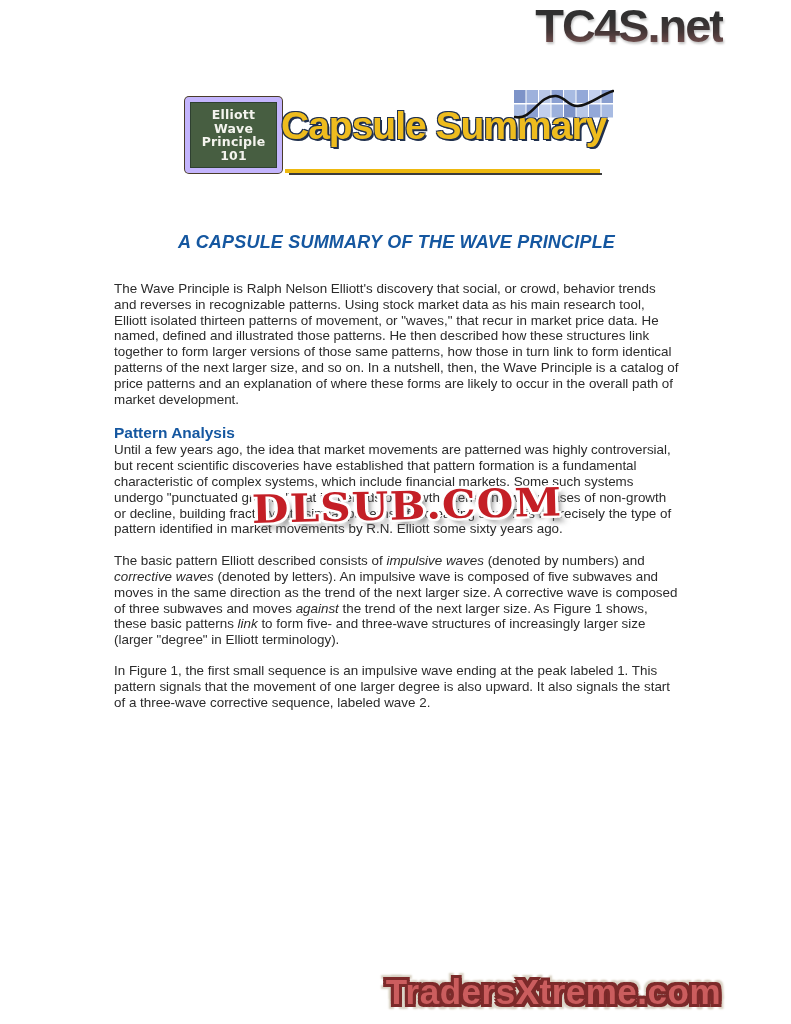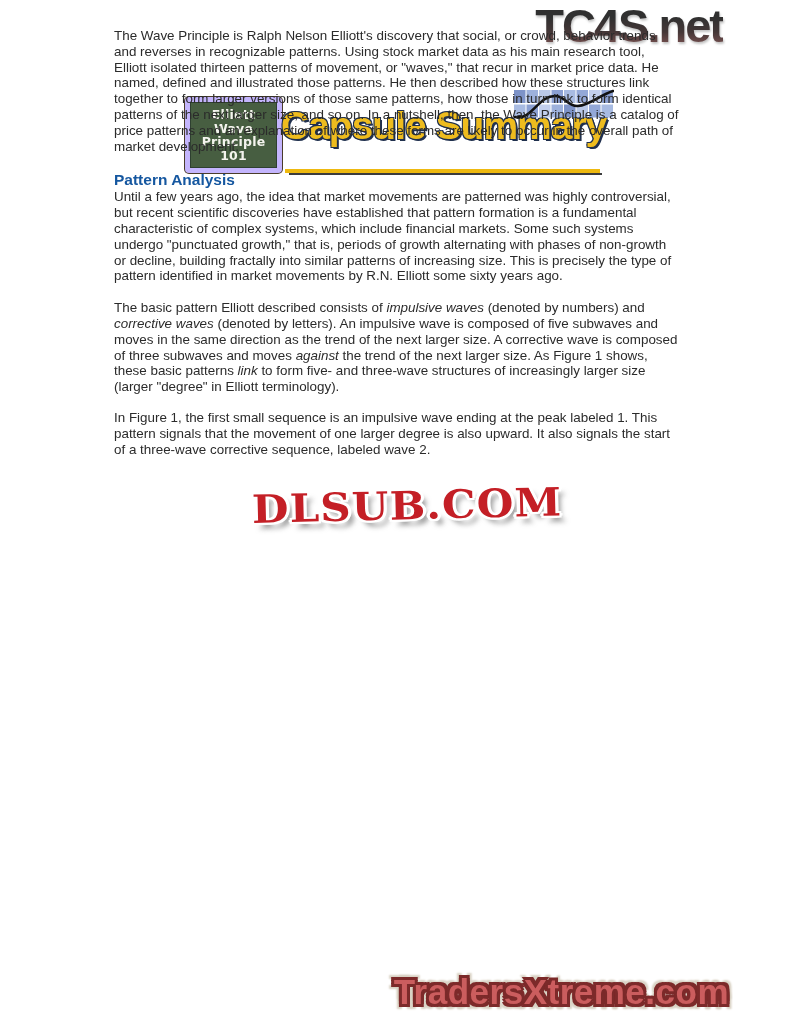--- a/index.html
+++ b/index.html
@@ -73,21 +73,21 @@
     text-shadow:
       -2px -2px 0 #ffffff, -2px 0 0 #ffffff, -2px 2px 0 #ffffff,
       0 -2px 0 #ffffff, 0 2px 0 #ffffff,
       2px -2px 0 #ffffff, 2px 0 0 #ffffff, 2px 2px 0 #ffffff,
       -3px 0 0 #ffffff, 3px 0 0 #ffffff,
       5px 6px 5px rgba(110,110,110,0.65);
   }
 
   
   .tx-logo {
-    position:absolute; top:972px; right:4px;
+    position:absolute; top:972px; right:12px;
     font-size:35px; font-weight:bold; letter-spacing:0.5px;
     color:#cb5d5e; white-space:nowrap;
     text-shadow:
       -3px -3px 0 #7c2a2a, -3px 0 0 #7c2a2a, -3px 3px 0 #7c2a2a,
       0 -3px 0 #7c2a2a, 0 3px 0 #7c2a2a,
       3px -3px 0 #7c2a2a, 3px 0 0 #7c2a2a, 3px 3px 0 #7c2a2a,
       -5px -5px 2px #d9d2c4, 5px 5px 2px #d9d2c4,
       -5px 5px 2px #d9d2c4, 5px -5px 2px #d9d2c4;
   }
   em { font-style:italic; }
@@ -125,20 +125,21 @@
         <rect x="50" y="15.5" width="11.5" height="13" fill="#7d93c8"></rect>
         <rect x="62.5" y="15.5" width="11.5" height="13" fill="#b9c8e8"></rect>
         <rect x="75" y="15.5" width="11.5" height="13" fill="#93a8d8"></rect>
         <rect x="87.5" y="15.5" width="11.5" height="13" fill="#a8bbe2"></rect>
       </g>
       <path d="M1,28 C18,32 24,6 42,7 C52,8 54,18 64,17 C76,16 86,6 99,2" fill="none" stroke="#111111" stroke-width="2.6" stroke-linecap="round"></path>
     </svg>
   </div>
 
   <div class="content">
+    <h1 class="article-title">A CAPSULE SUMMARY OF THE WAVE PRINCIPLE</h1>
     <p class="p1">The Wave Principle is Ralph Nelson Elliott's discovery that social, or crowd, behavior trends and reverses in recognizable patterns. Using stock market data as his main research tool, Elliott isolated thirteen patterns of movement, or "waves," that recur in market price data. He named, defined and illustrated those patterns. He then described how these structures link together to form larger versions of those same patterns, how those in turn link to form identical patterns of the next larger size, and so on. In a nutshell, then, the Wave Principle is a catalog of price patterns and an explanation of where these forms are likely to occur in the overall path of market development.</p>
     <h2 class="section-heading">Pattern Analysis</h2>
     <p class="p2">Until a few years ago, the idea that market movements are patterned was highly controversial, but recent scientific discoveries have established that pattern formation is a fundamental characteristic of complex systems, which include financial markets. Some such systems undergo "punctuated growth," that is, periods of growth alternating with phases of non-growth or decline, building fractally into similar patterns of increasing size. This is precisely the type of pattern identified in market movements by R.N. Elliott some sixty years ago.</p>
     <p class="p3"><span>The basic pattern Elliott described consists of </span><em>impulsive waves</em><span> (denoted by numbers) and </span><em>corrective waves</em><span> (denoted by letters). An impulsive wave is composed of five subwaves and moves in the same direction as the trend of the next larger size. A corrective wave is composed of three subwaves and moves </span><em>against</em><span> the trend of the next larger size. As Figure 1 shows, these basic patterns </span><em>link</em><span> to form five- and three-wave structures of increasingly larger size (larger "degree" in Elliott terminology).</span></p>
     <p class="p4">In Figure 1, the first small sequence is an impulsive wave ending at the peak labeled 1. This pattern signals that the movement of one larger degree is also upward. It also signals the start of a three-wave corrective sequence, labeled wave 2.</p>
   </div>
 
   <div class="watermark">DLSUB.COM</div>
 
   <div class="tx-logo">TradersXtreme.com</div>

